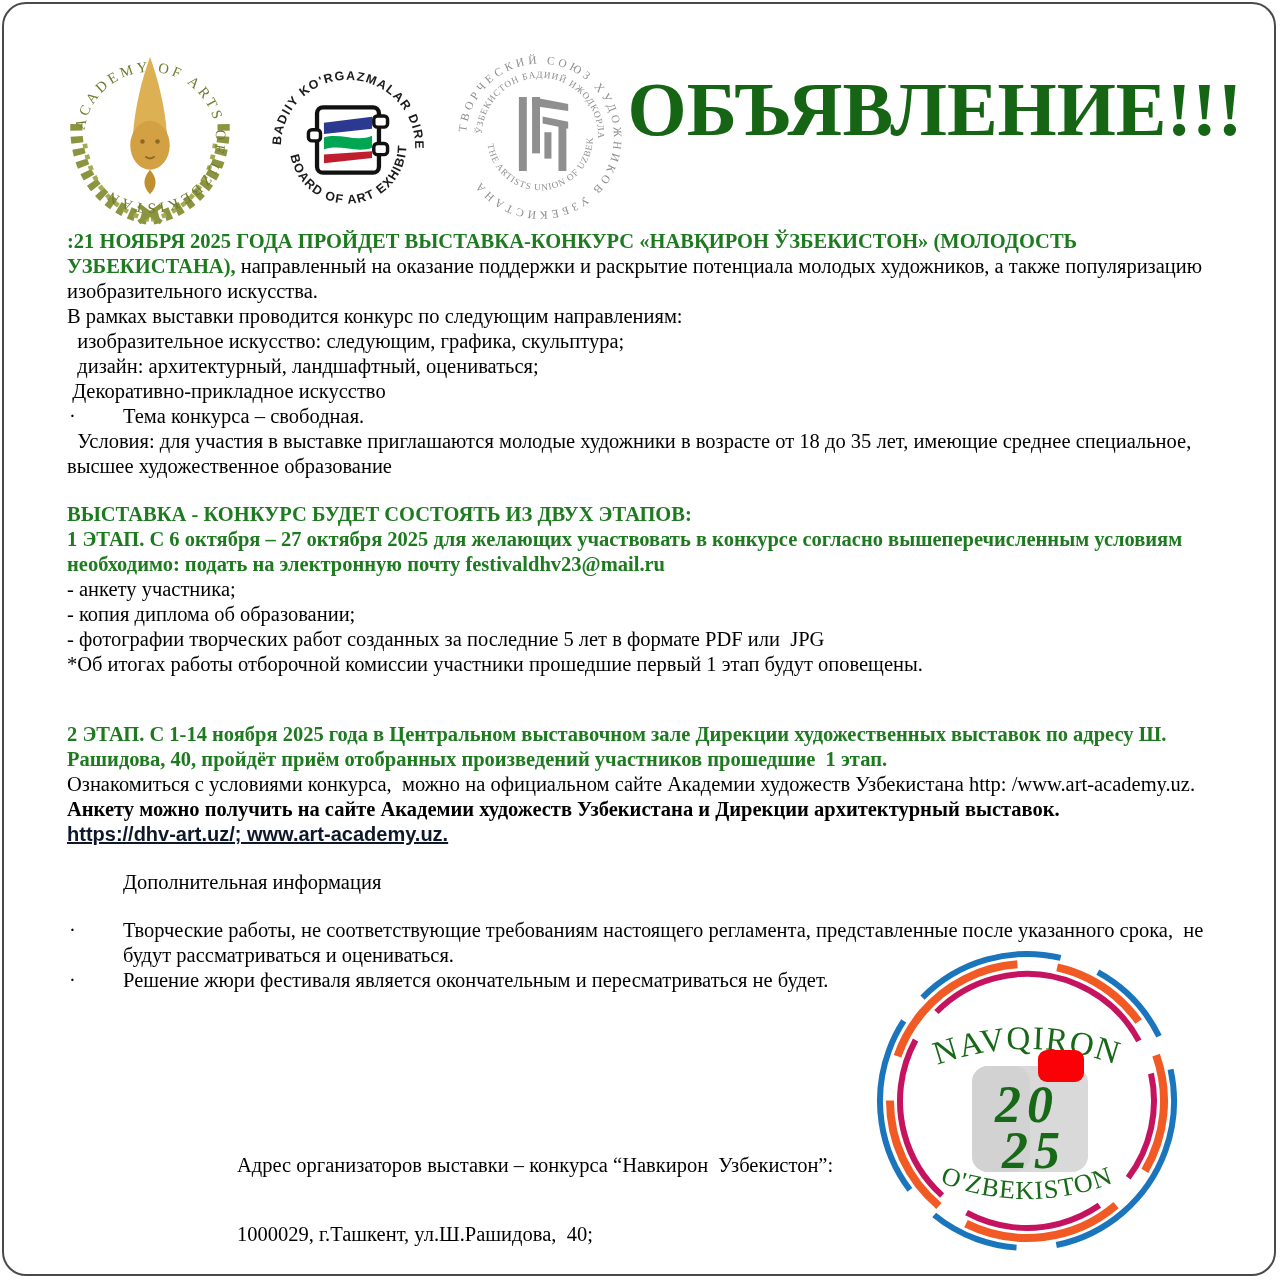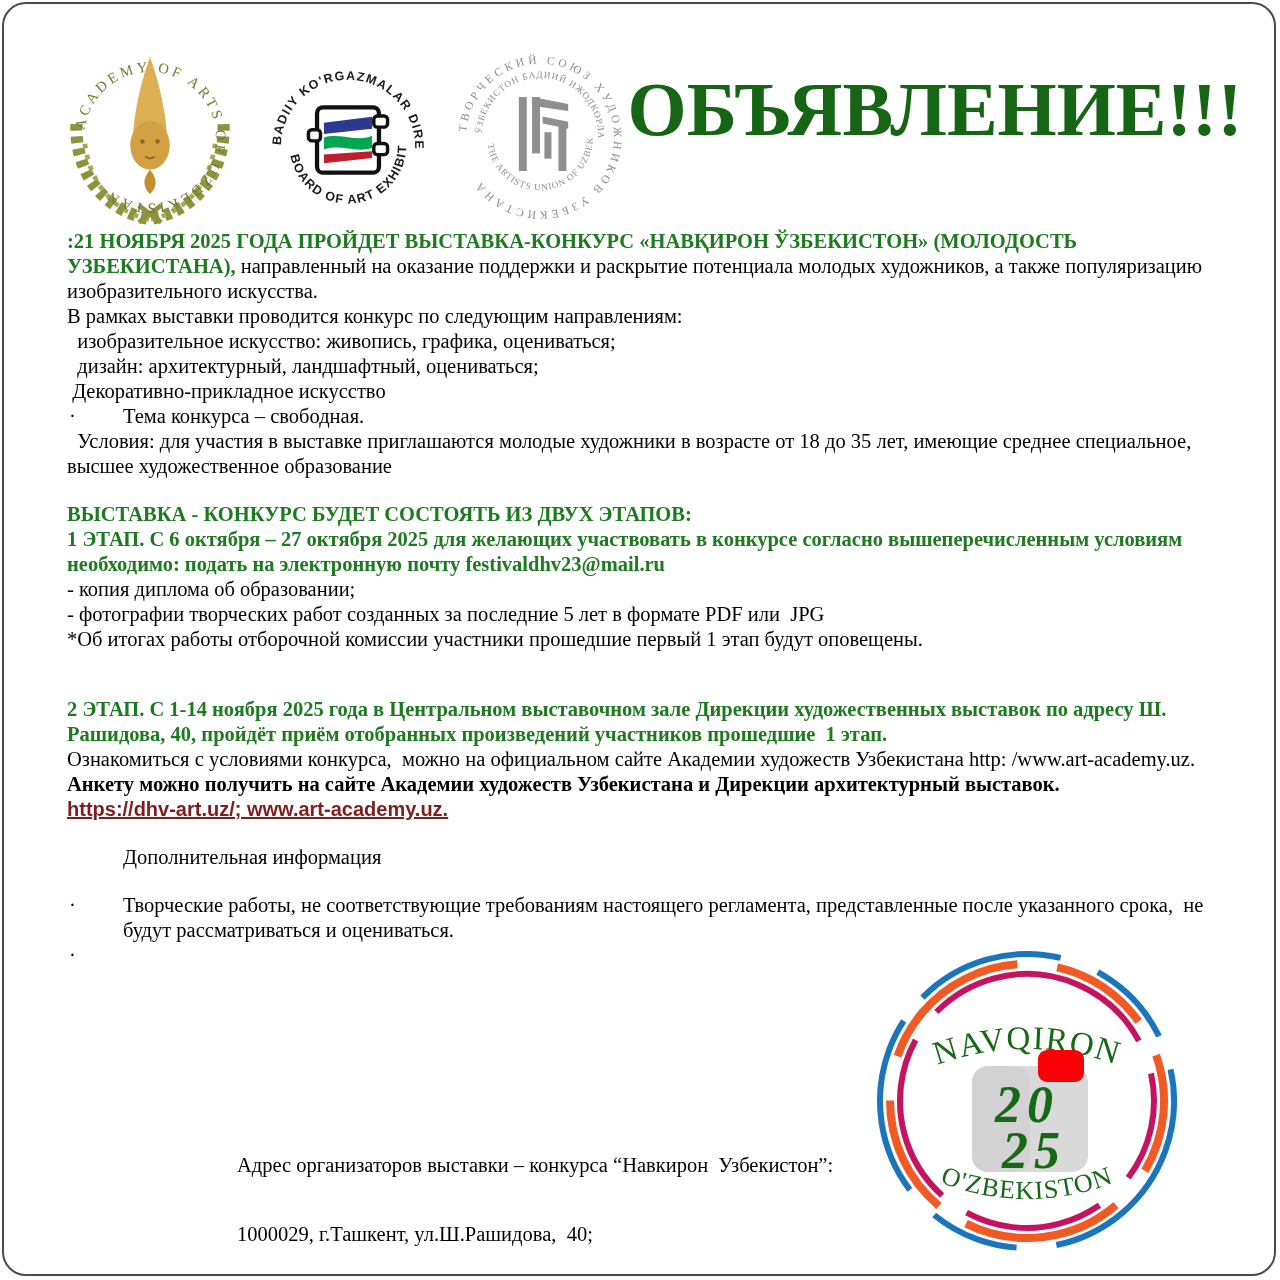--- a/index.html
+++ b/index.html
@@ -22,21 +22,21 @@
   }
   .body p { margin:0; white-space:pre-wrap; }
   .green { color:#1d7a1f; font-weight:bold; }
   .bold  { font-weight:bold; }
   .gap1  { margin-top:23px !important; }
   .gap2  { margin-top:45px !important; }
   .addl-head { padding-left:56px; }
   .bullet-line { position:relative; padding-left:56px; }
   .bullet-dot { position:absolute; left:2px; top:0; }
   .biglink {
-    color:#7f1d1d; font-weight:bold; text-decoration:underline;
+    color:#0f172a; font-weight:bold; text-decoration:underline;
     font-family:"Liberation Sans", sans-serif; font-size:20px; cursor:pointer;text-align:right;
   }
   .contact {
     position:absolute; top:1104px; left:233px;
     font-size:20.5px; line-height:23px; white-space:pre-wrap;
   }
   .badge { position:absolute; top:942px; left:868px; }
 </style>
 </head>
 <body>
@@ -117,39 +117,40 @@
         <rect x="105" y="98" width="8" height="30"></rect>
       </g>
     </svg>
   </div>
 
   <h1 class="title">ОБЪЯВЛЕНИЕ!!!</h1>
 
   <div class="body">
     <p><span class="green">:21 НОЯБРЯ 2025 ГОДА ПРОЙДЕТ ВЫСТАВКА-КОНКУРС «НАВҚИРОН ЎЗБЕКИСТОН» (МОЛОДОСТЬ УЗБЕКИСТАНА), </span><span>направленный на оказание поддержки и раскрытие потенциала молодых художников, а также популяризацию изобразительного искусства.</span></p>
     <p>В рамках выставки проводится конкурс по следующим направлениям:</p>
-    <p>  изобразительное искусство: живопись, графика, оцениваться;</p>
+    <p>  изобразительное искусство: следующим, графика, скульптура;</p>
     <p>  дизайн: архитектурный, ландшафтный, оцениваться;</p>
     <p> Декоративно-прикладное искусство</p>
     <p class="bullet-line"><span class="bullet-dot">·</span><span>Тема конкурса – свободная.</span></p>
     <p>  Условия: для участия в выставке приглашаются молодые художники в возрасте от 18 до 35 лет, имеющие среднее специальное, высшее художественное образование</p>
 
     <p class="green gap1">ВЫСТАВКА - КОНКУРС БУДЕТ СОСТОЯТЬ ИЗ ДВУХ ЭТАПОВ:</p>
     <p class="green">1 ЭТАП. С 6 октября – 27 октября 2025 для желающих участвовать в конкурсе согласно вышеперечисленным условиям необходимо: подать на электронную почту festivaldhv23@mail.ru</p>
+    <p>- анкету участника;</p>
     <p>- копия диплома об образовании;</p>
     <p>- фотографии творческих работ созданных за последние 5 лет в формате PDF или  JPG</p>
     <p>*Об итогах работы отборочной комиссии участники прошедшие первый 1 этап будут оповещены.</p>
 
     <p class="green gap2">2 ЭТАП. С 1-14 ноября 2025 года в Центральном выставочном зале Дирекции художественных выставок по адресу Ш. Рашидова, 40, пройдёт приём отобранных произведений участников прошедшие  1 этап.</p>
     <p><span>Ознакомиться с условиями конкурса,  можно на официальном сайте Академии художеств Узбекистана http: /www.art-academy.uz. </span><span class="bold">Анкету можно получить на сайте Академии художеств Узбекистана и Дирекции архитектурный выставок.</span></p>
     <p><a class="biglink">https://dhv-art.uz/; www.art-academy.uz.</a></p>
 
     <p class="addl-head gap1">Дополнительная информация</p>
     <p class="bullet-line gap1"><span class="bullet-dot">·</span><span>Творческие работы, не соответствующие требованиям настоящего регламента, представленные после указанного срока,  не будут рассматриваться и оцениваться.</span></p>
-    <p class="bullet-line"><span class="bullet-dot">·</span></p>
+    <p class="bullet-line"><span class="bullet-dot">·</span><span>Решение жюри фестиваля является окончательным и пересматриваться не будет.</span></p>
   </div>
 
   <div class="contact">
     <div>Адрес организаторов выставки – конкурса “Навкирон  Узбекистон”:</div>
     <div>1000029, г.Ташкент, ул.Ш.Рашидова,  40;</div>
     
     
     
   </div>
 

